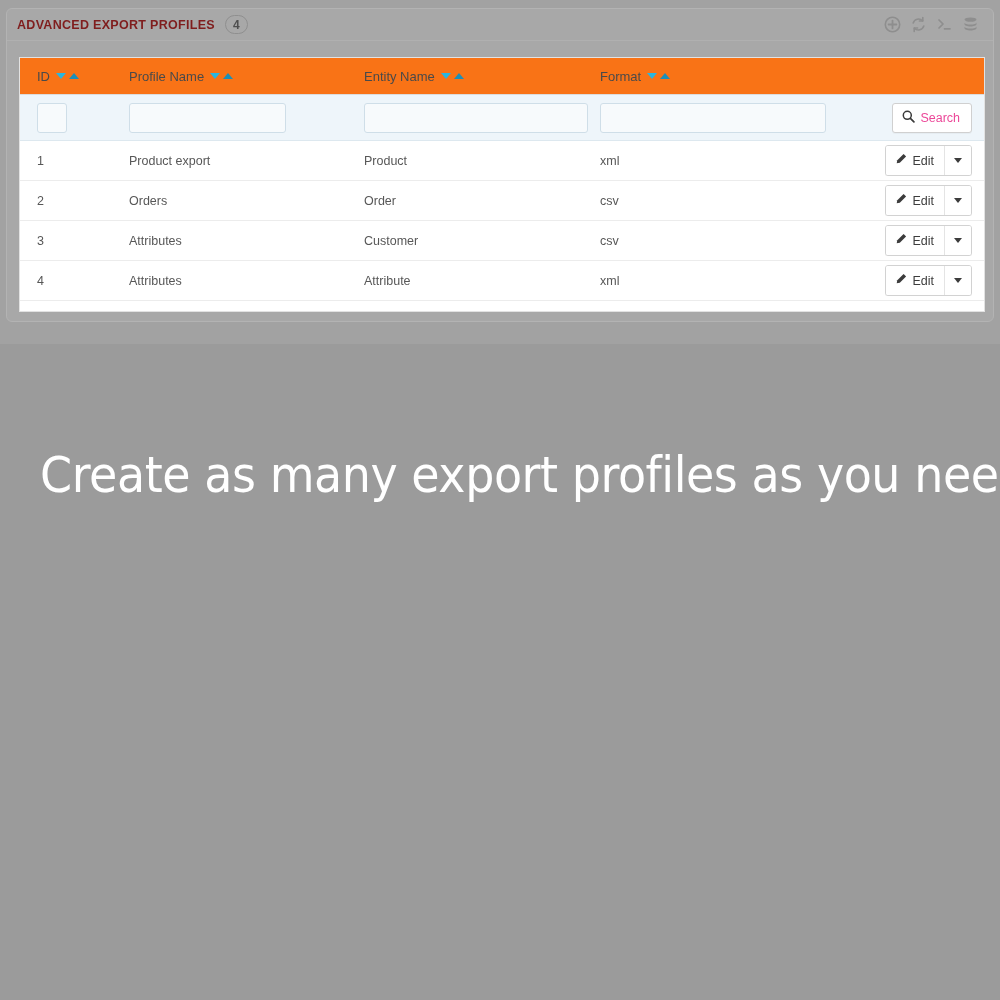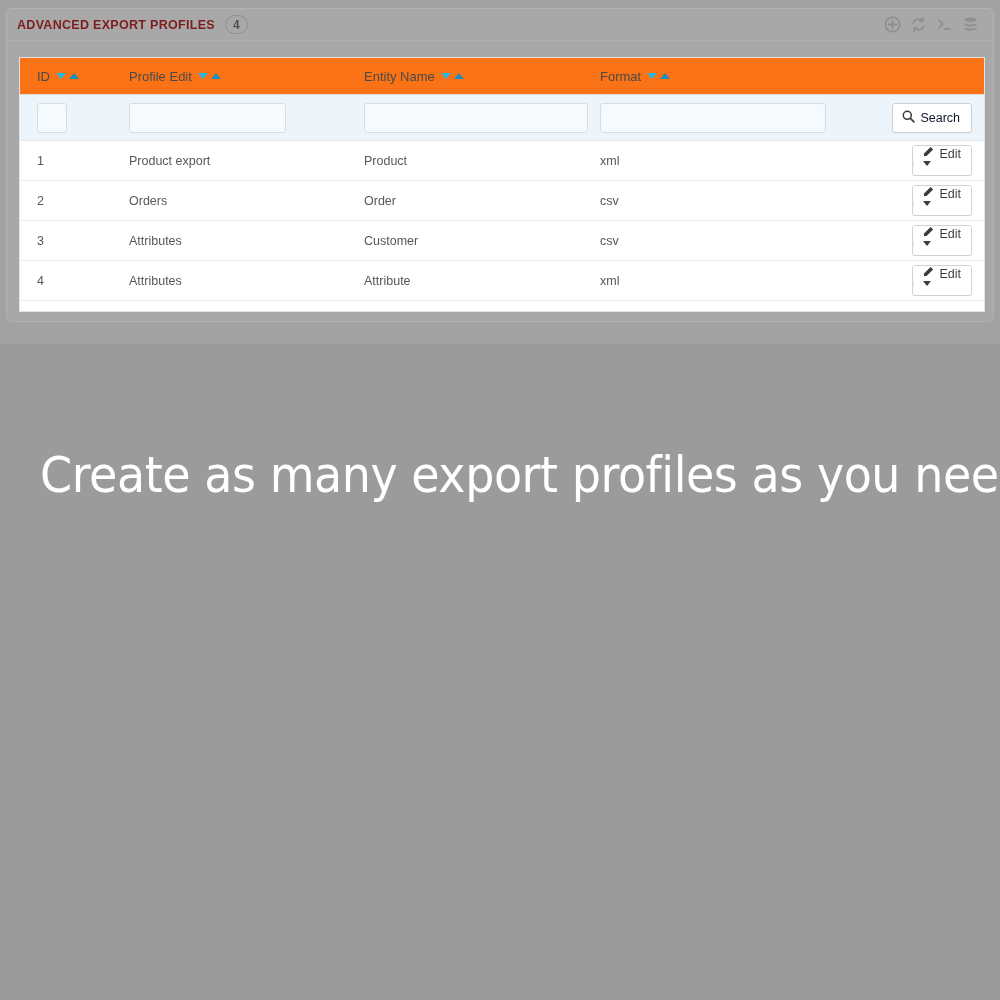--- a/index.html
+++ b/index.html
@@ -190,21 +190,21 @@
   input.in-format  { width: 226px; }
 
   button.search-btn {
     height: 30px;
     padding: 0 11px 0 9px;
     background: #ffffff;
     border: 1px solid #d0d0d0;
     border-radius: 3px;
     font-family: "Liberation Sans", sans-serif;
     font-size: 12.5px;
-    color: #0f172a;
+    color: #ec4899;
     display: inline-flex;
     align-items: center;
     gap: 5px;
     cursor: pointer;
     box-shadow: 0 1px 0 rgba(0,0,0,.03);
   }
 
   tbody.rows td {
     height: 39px;
     font-size: 12.5px;
@@ -221,21 +221,20 @@
 
   .edit-group {
     display: inline-flex;
     align-items: stretch;
     height: 29px;
     border: 1px solid #d2d2d2;
     border-radius: 3px;
     background: #fff;
     box-shadow: 0 1px 0 rgba(0,0,0,.04);
     overflow: hidden;
-    flex-direction: column;
   }
   .edit-main {
     display: inline-flex;
     align-items: center;
     gap: 5px;
     padding: 0 10px 0 9px;
     font-size: 12.5px;
     color: #3c3c3c;
     cursor: pointer;
     background: #fff;
@@ -333,21 +332,21 @@
             <div class="hcell">
               <span>ID</span>
               <span class="sort-arrows">
                 <span class="arrow-down"></span>
                 <span class="arrow-up"></span>
               </span>
             </div>
           </th>
           <th class="th-profile">
             <div class="hcell">
-              <span>Profile Edit</span>
+              <span>Profile Name</span>
               <span class="sort-arrows">
                 <span class="arrow-down"></span>
                 <span class="arrow-up"></span>
               </span>
             </div>
           </th>
           <th class="th-entity">
             <div class="hcell">
               <span>Entity Name</span>
               <span class="sort-arrows">

